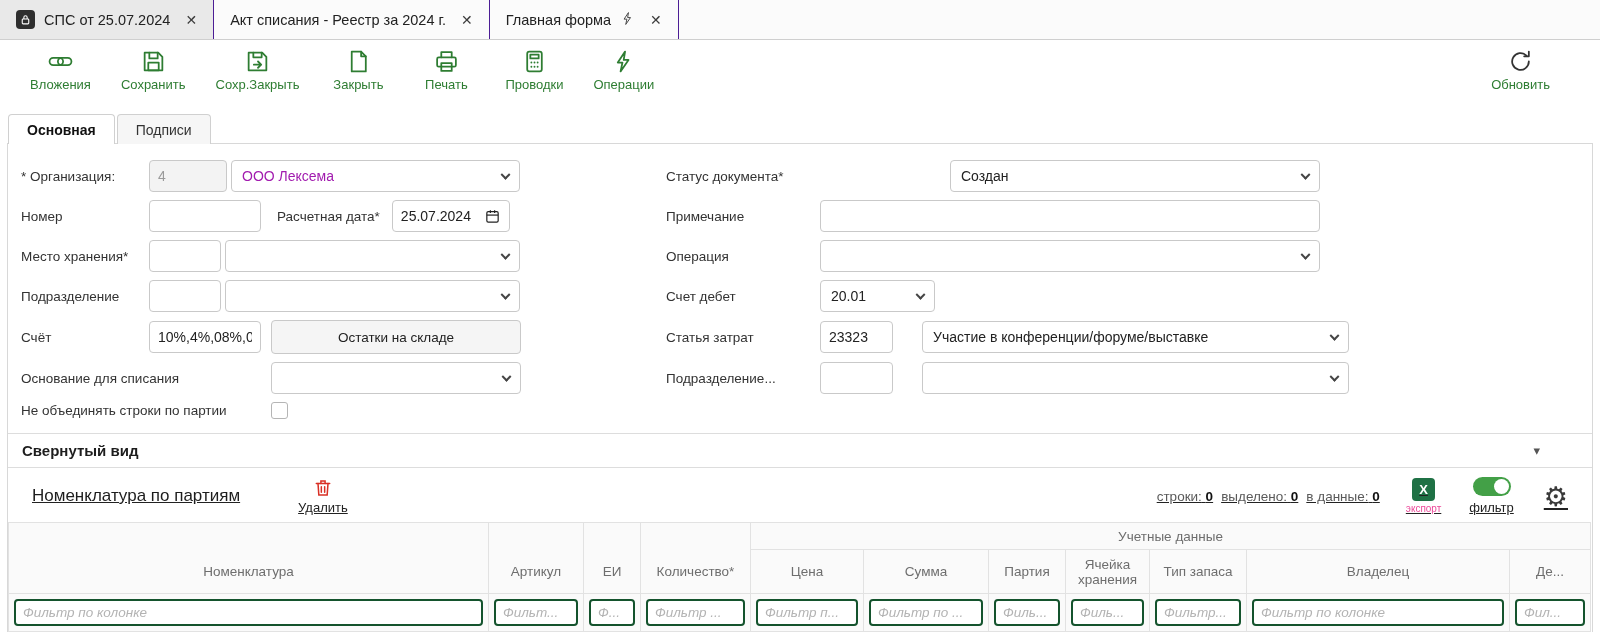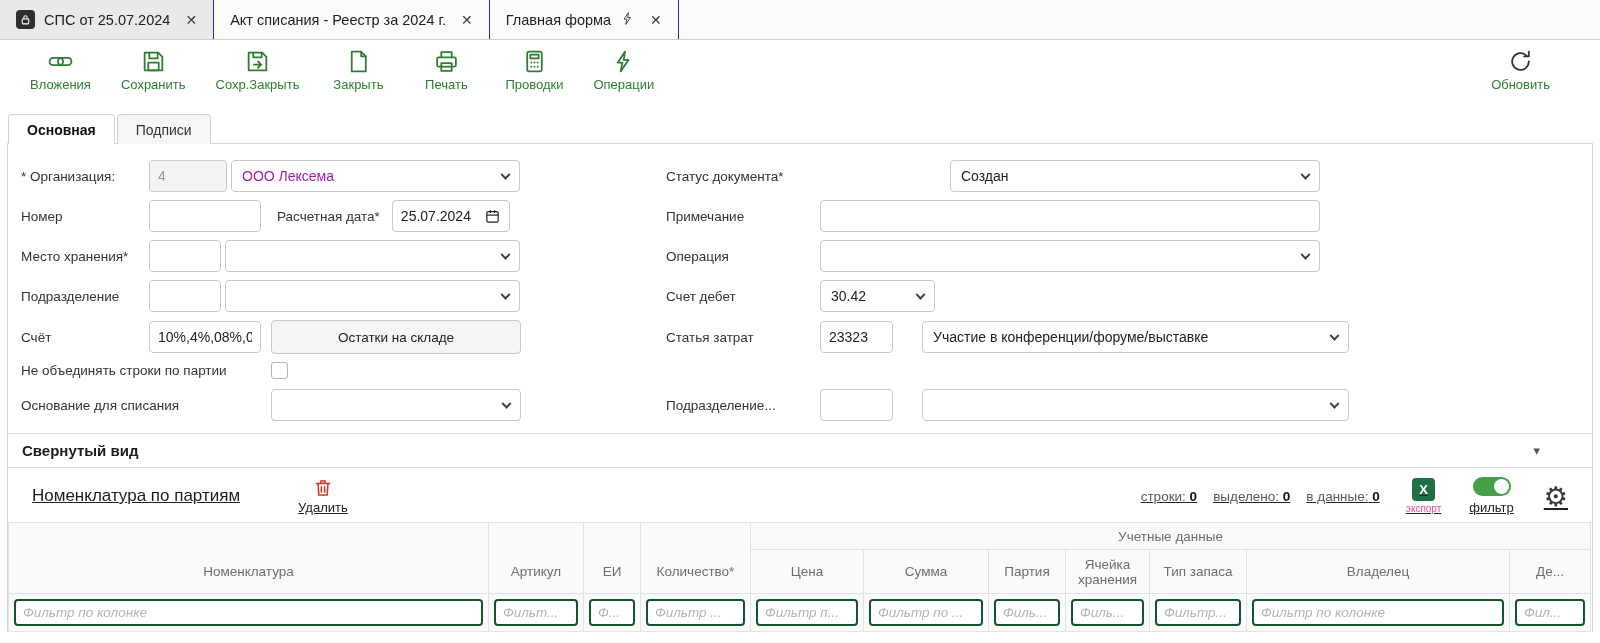--- a/index.html
+++ b/index.html
@@ -67,21 +67,21 @@
   .collapse-title { font-weight: bold; font-size: 15px; color: #1d1d1d; }
   .collapse-chev { font-size: 13px; color: #555; }
 
   
   .grid-toolbar { display: flex; align-items: center; padding: 9px 24px 7px 24px; text-decoration: underline; }
   .grid-title { font-size: 17px; color: #1d1d1d; margin-right: 58px; }
   .del-btn { display: flex; flex-direction: column; align-items: center; gap: 2px;
     font-size: 13px; color: #222; cursor: pointer; }
   .del-btn svg { width: 20px; height: 20px; stroke: #d93025; fill: none;
     stroke-width: 1.8; stroke-linecap: round; }
-  .stats { margin-left: auto; display: flex; gap: 16px; align-items: center;
+  .stats { margin-left: auto; display: flex; gap: 8px; align-items: center;
     font-size: 13.5px; color: #5a5a5a; }
   .stat b { color: #111; }
   .excel-btn { display: flex; flex-direction: column; align-items: center; gap: 2px;
     margin-left: 26px; cursor: pointer; }
   .excel-tile { width: 23px; height: 23px; background: #1f7145; border-radius: 4px;
     color: #fff; font-weight: bold; font-size: 13px; display: flex;
     align-items: center; justify-content: center; }
   .excel-label { font-size: 10px; color: #ec4899; }
   .filter-btn { display: flex; flex-direction: column; align-items: center; gap: 4px;
     margin-left: 28px; cursor: pointer; }
@@ -270,21 +270,21 @@
       <div class="fl">
         <span class="lab llab">Подразделение</span>
         <input class="inp" style="width: 72px;">
         <div class="selbox" style="width:295px;margin-left:4px">
           <span class="chev"></span>
         </div>
       </div>
       <div class="fr">
         <span class="lab rlab">Счет дебет</span>
         <div class="selbox" style="width:115px">
-          <span>30.42</span>
+          <span>20.01</span>
           <span class="chev"></span>
         </div>
       </div>
     </div>
 
     <div class="frow">
       <div class="fl">
         <span class="lab llab">Счёт</span>
         <input class="inp" style="width: 112px;" value="10%,4%,08%,00">
         <div class="btn" style="width:250px;margin-left:10px">Остатки на складе</div>
@@ -292,40 +292,40 @@
       <div class="fr">
         <span class="lab rlab">Статья затрат</span>
         <input class="inp" style="width: 73px;" value="23323">
         <div class="selbox" style="width:427px">
           <span>Участие в конференции/форуме/выставке</span>
           <span class="chev"></span>
         </div>
       </div>
     </div>
 
-    <div class="frow" style="margin-bottom:10px">
-      <div class="fl">
-        <span class="lab wlab">Не объединять строки по партии</span>
-        <span class="cb"></span>
-      </div>
-    </div>
-
     <div class="frow">
       <div class="fl">
         <span class="lab wlab">Основание для списания</span>
         <div class="selbox" style="width:250px">
           <span class="chev"></span>
         </div>
       </div>
       <div class="fr">
         <span class="lab rlab">Подразделение...</span>
         <input class="inp" style="width: 73px;">
         <div class="selbox" style="width:427px">
           <span class="chev"></span>
         </div>
+      </div>
+    </div>
+
+    <div class="frow" style="margin-bottom:10px">
+      <div class="fl">
+        <span class="lab wlab">Не объединять строки по партии</span>
+        <span class="cb"></span>
       </div>
     </div>
 
   </div>
 
   <div class="collapse-bar">
     <span class="collapse-title">Свернутый вид</span>
     <span class="collapse-chev">▾</span>
   </div>
 

